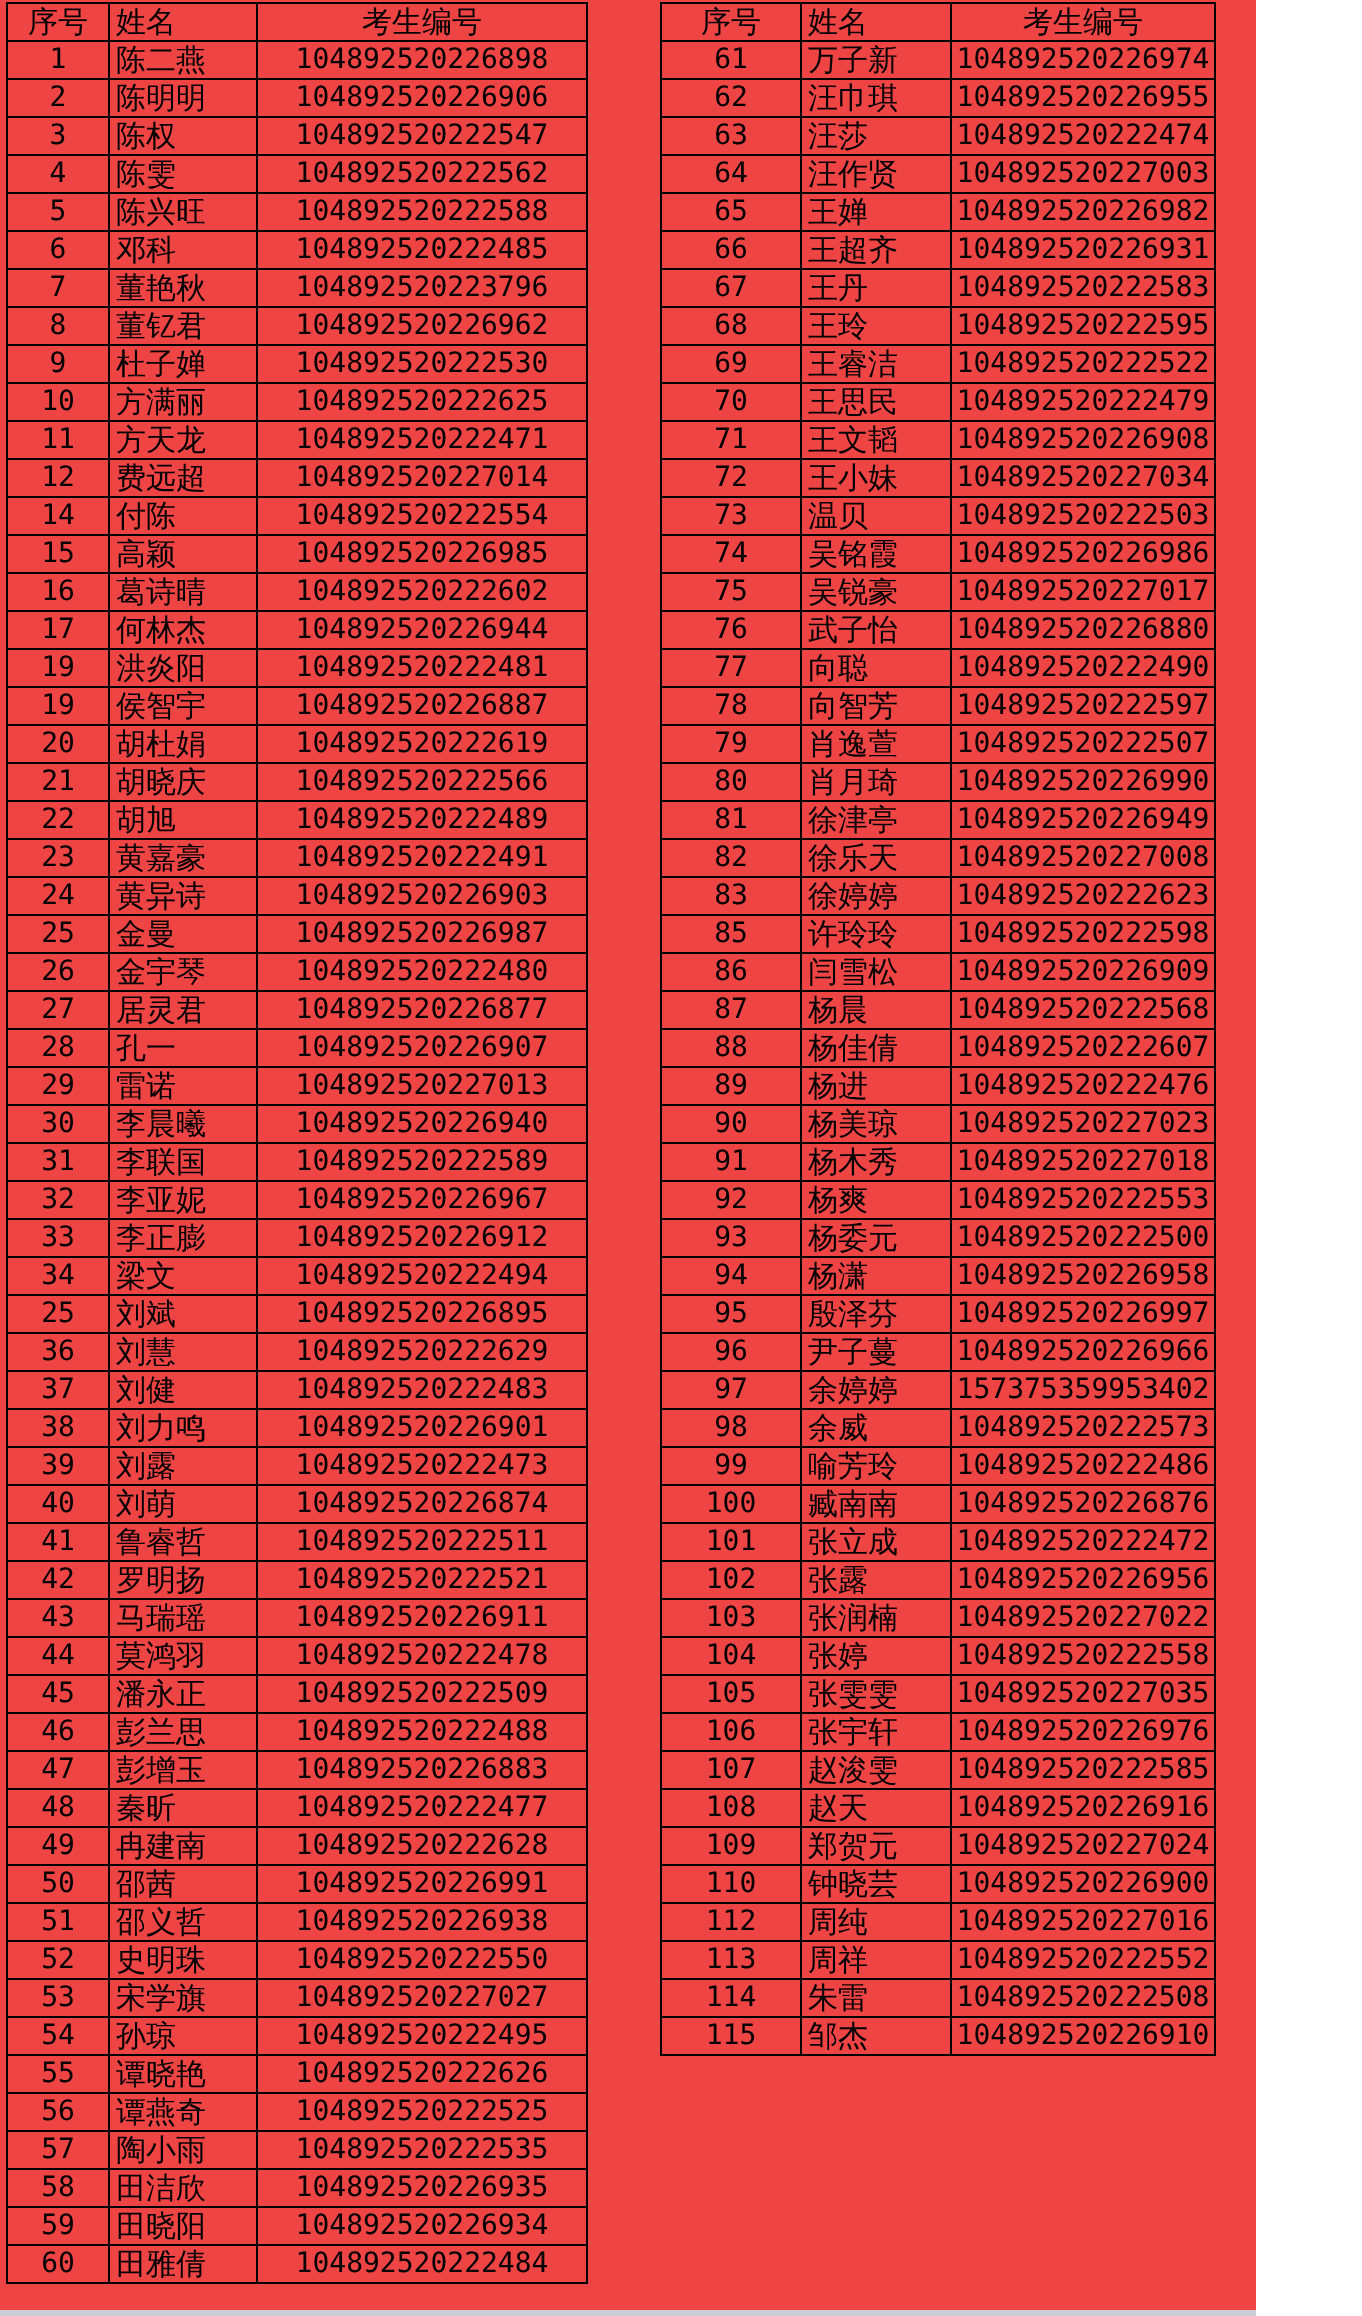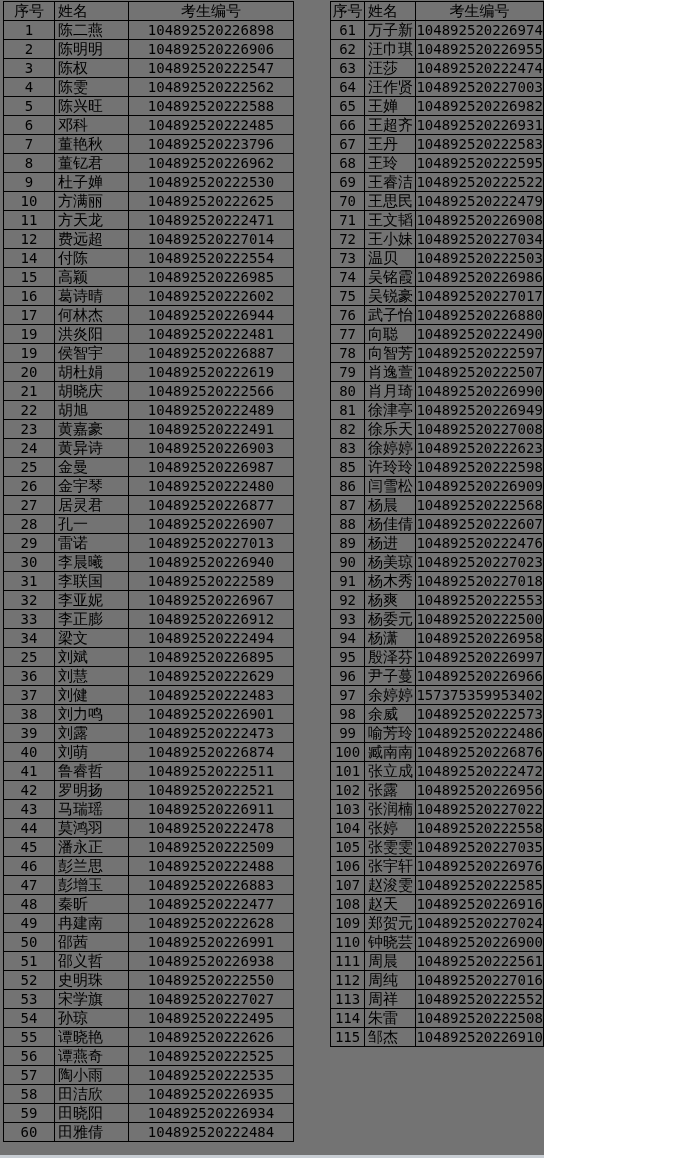--- a/index.html
+++ b/index.html
@@ -2,23 +2,23 @@
 <html><head>
 <meta charset="utf-8">
 <style>
   html, body {
     margin: 0;
     padding: 0;
     background: #ffffff;
   }
   .page {
     position: relative;
-    width: 544px;
+    width: 628px;
     height: 1158px;
-    background: #737373;
+    background: #ef4444;
     overflow: hidden;
   }
   table.tbl {
     position: absolute;
     top: 1px;
     border-collapse: collapse;
     table-layout: fixed;
   }
   table.tbl-left  { left: 3px; }
   table.tbl-right { left: 330px; }
@@ -629,25 +629,20 @@
           <td class="c-seq">109</td>
           <td class="c-name">郑贺元</td>
           <td class="c-id">104892520227024</td>
         </tr>
         <tr>
           <td class="c-seq">110</td>
           <td class="c-name">钟晓芸</td>
           <td class="c-id">104892520226900</td>
         </tr>
         <tr>
-          <td class="c-seq">111</td>
-          <td class="c-name">周晨</td>
-          <td class="c-id">104892520222561</td>
-        </tr>
-        <tr>
           <td class="c-seq">112</td>
           <td class="c-name">周纯</td>
           <td class="c-id">104892520227016</td>
         </tr>
         <tr>
           <td class="c-seq">113</td>
           <td class="c-name">周祥</td>
           <td class="c-id">104892520222552</td>
         </tr>
         <tr>

